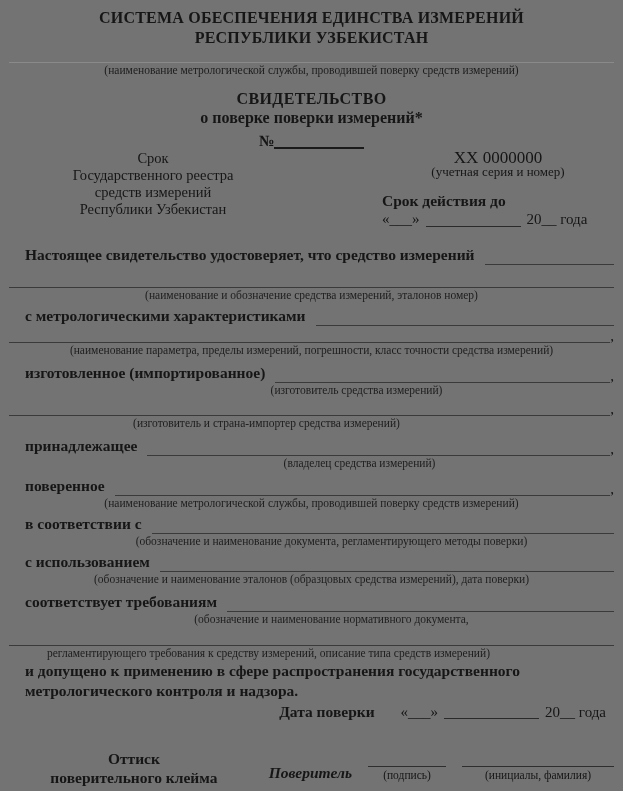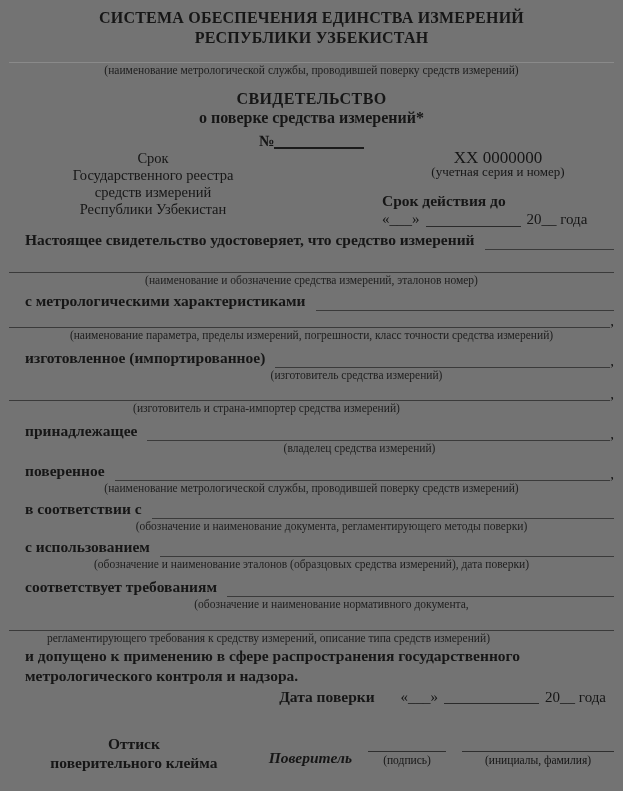--- a/index.html
+++ b/index.html
@@ -19,21 +19,21 @@
   .num-blank{width:90px;border-bottom:2px solid #1a1a1a;height:14px;}
   .cols{display:flex;margin-top:1px;height:80px;}
   .registry{width:240px;margin-left:24px;text-align:center;font-size:14.5px;line-height:17px;}
   .rightcol{margin-left:auto;width:232px;}
   .series-val{font-size:17px;line-height:15px;text-align:center;}
   .series-cap{font-size:13px;line-height:14px;text-align:center;}
   .validity-label{font-weight:bold;font-size:15.5px;line-height:19px;margin-top:12px;}
   .dateline{font-size:15px;line-height:19px;display:flex;align-items:flex-end;}
   .date-blank{display:inline-block;width:95px;border-bottom:1px solid #2a2a2a;height:13px;margin:0 6px 2px 6px;}
   .row{display:flex;align-items:flex-end;margin-left:16px;height:20px;}
-  .row.mt6{margin-top:6px;} .row.mt8{margin-top:4px;} .row.mt15{}
+  .row.mt6{margin-top:6px;} .row.mt8{margin-top:4px;} .row.mt15{margin-top:15px;}
   .lbl{font-weight:bold;font-size:15.5px;line-height:20px;white-space:nowrap;}
   .fill{flex:1;border-bottom:1px solid #3a3a3a;margin-left:10px;height:17px;}
   .comma{font-size:15px;line-height:13px;}
   .blankline{height:22px;border-bottom:1px solid #3a3a3a;}
   .line-row{display:flex;align-items:flex-end;height:17px;}
   .line-row.h19{height:19px;} .line-row.h17{height:17px;}
   .line-row .full{flex:1;border-bottom:1px solid #3a3a3a;height:16px;}
   .admitted{margin:1px 30px 0 16px;font-weight:bold;font-size:15.5px;line-height:20px;max-width:548px;}
   .date-row{display:flex;align-items:flex-end;justify-content:flex-end;margin-right:8px;height:20px;font-size:15px;}
   .date-row .dlbl{font-weight:bold;font-size:15.5px;margin-right:26px;line-height:19px;}
@@ -53,21 +53,21 @@
 
   <div class="hdr">
     <div>СИСТЕМА ОБЕСПЕЧЕНИЯ ЕДИНСТВА ИЗМЕРЕНИЙ</div>
     <div>РЕСПУБЛИКИ УЗБЕКИСТАН</div>
   </div>
 
   <div class="rule"></div>
   <div class="cap">(наименование метрологической службы, проводившей поверку средств измерений)</div>
 
   <div class="title t-main">СВИДЕТЕЛЬСТВО</div>
-  <div class="title">о поверке средства измерений*</div>
+  <div class="title">о поверке поверки измерений*</div>
 
   <div class="num-row">
     <span class="num-sign">№</span>
     <span class="num-blank"></span>
   </div>
 
   <div class="cols">
     <div class="registry">
       <div>Срок</div>
       <div>Государственного реестра</div>

